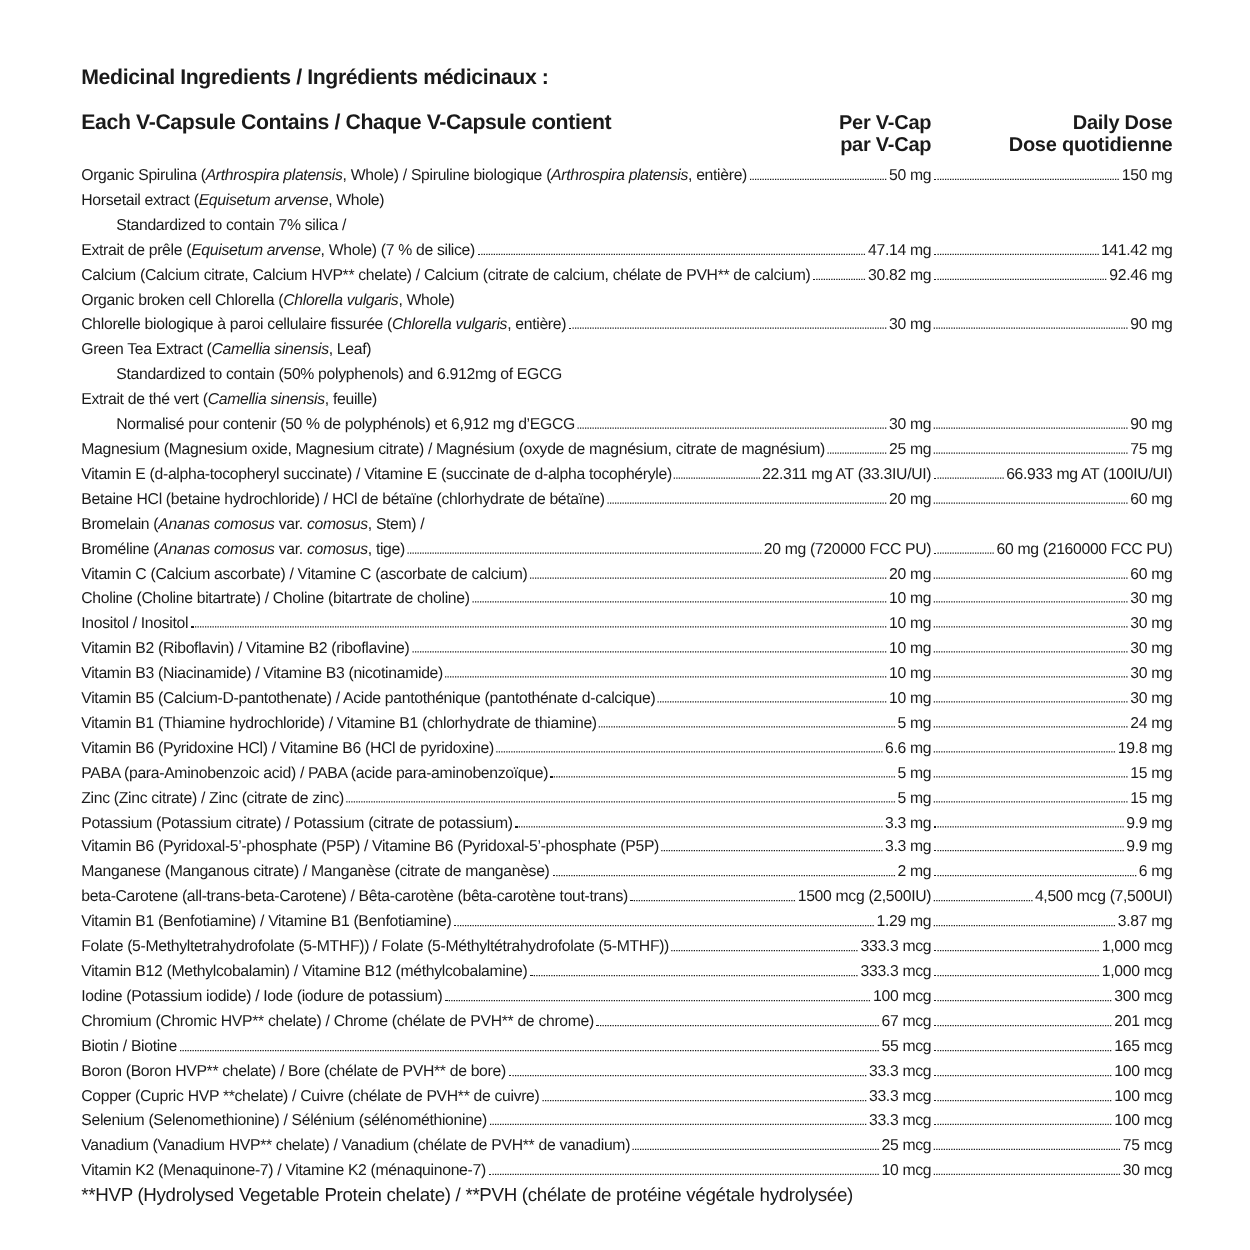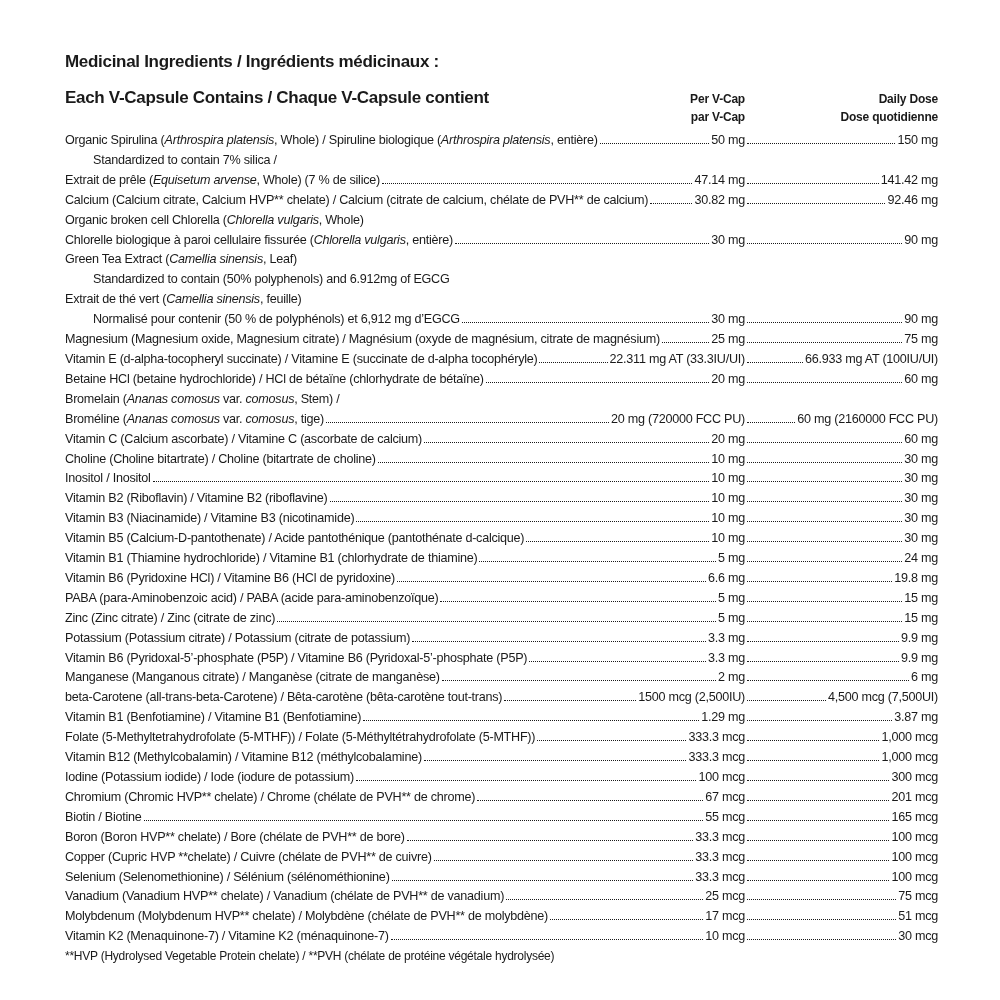--- a/index.html
+++ b/index.html
@@ -16,21 +16,21 @@
     grid-template-columns:1fr auto 193px;
     align-items:end;
   }
   .title {
     font-weight:bold; font-size:17px; line-height:21px; letter-spacing:-0.3px;
     white-space:nowrap;
     margin-top:15px;
   }
   .span3 { grid-column:1 / span 3; }
   .hcol {
-    font-weight:bold; font-size:12px; line-height:18px; letter-spacing:-0.2px;
+    font-weight:bold; font-size:16px; line-height:18px; letter-spacing:-0.2px;
     text-align:right; white-space:nowrap;
   }
 
   
   .tbl { margin-top:5px; }
   .row {
     display:flex; align-items:baseline;
     font-size:12.6px; line-height:19.9px; letter-spacing:-0.25px;
     white-space:nowrap;
   }
@@ -42,21 +42,21 @@
     border-bottom:1.9px dotted #1a1a1a; margin:0 2px;
   }
   .v1, .v2 { flex:0 0 auto; }
   .col2 {
     display:flex; align-items:baseline;
     flex:0 1 193px; min-width:150px;
   }
   .col2 .lead { flex:1 1 10px; }
 
   .footnote-row {
-    font-size:12px; line-height:19.9px; letter-spacing:-0.25px; white-space:nowrap;
+    font-size:15px; line-height:19.9px; letter-spacing:-0.25px; white-space:nowrap;
   }
 </style>
 </head>
 <body>
 
 <div class="sheet">
 
   <div class="hdr-grid">
     <div class="title span3">Medicinal Ingredients / Ingrédients médicinaux :</div>
     <div class="title">Each V-Capsule Contains / Chaque V-Capsule contient</div>
@@ -70,20 +70,23 @@
   <div class="tbl">
       <div class="row">
         <span class="label"><span>Organic Spirulina (</span><i>Arthrospira platensis</i><span>, Whole) / Spiruline biologique (</span><i>Arthrospira platensis</i><span>, entière)</span></span>
         <span class="lead"></span>
         <span class="v1">50 mg</span>
         <span class="col2">
           <span class="lead"></span>
           <span class="v2">150 mg</span>
         </span>
       </div>
+      <div class="row">
+        <span class="label"><span>Horsetail extract (</span><i>Equisetum arvense</i><span>, Whole)</span></span>
+      </div>
       <div class="row indent">
         <span class="label"><span>Standardized to contain 7% silica /</span></span>
       </div>
       <div class="row">
         <span class="label"><span>Extrait de prêle (</span><i>Equisetum arvense</i><span>, Whole) (7 % de silice)</span></span>
         <span class="lead"></span>
         <span class="v1">47.14 mg</span>
         <span class="col2">
           <span class="lead"></span>
           <span class="v2">141.42 mg</span>
@@ -377,29 +380,20 @@
       <div class="row">
         <span class="label"><span>Vanadium (Vanadium HVP** chelate) / Vanadium (chélate de PVH** de vanadium)</span></span>
         <span class="lead"></span>
         <span class="v1">25 mcg</span>
         <span class="col2">
           <span class="lead"></span>
           <span class="v2">75 mcg</span>
         </span>
       </div>
       <div class="row">
-        <span class="label"><span>Molybdenum (Molybdenum HVP** chelate) / Molybdène (chélate de PVH** de molybdène)</span></span>
-        <span class="lead"></span>
-        <span class="v1">17 mcg</span>
-        <span class="col2">
-          <span class="lead"></span>
-          <span class="v2">51 mcg</span>
-        </span>
-      </div>
-      <div class="row">
         <span class="label"><span>Vitamin K2 (Menaquinone-7) / Vitamine K2 (ménaquinone-7)</span></span>
         <span class="lead"></span>
         <span class="v1">10 mcg</span>
         <span class="col2">
           <span class="lead"></span>
           <span class="v2">30 mcg</span>
         </span>
       </div>
     </div>
 

